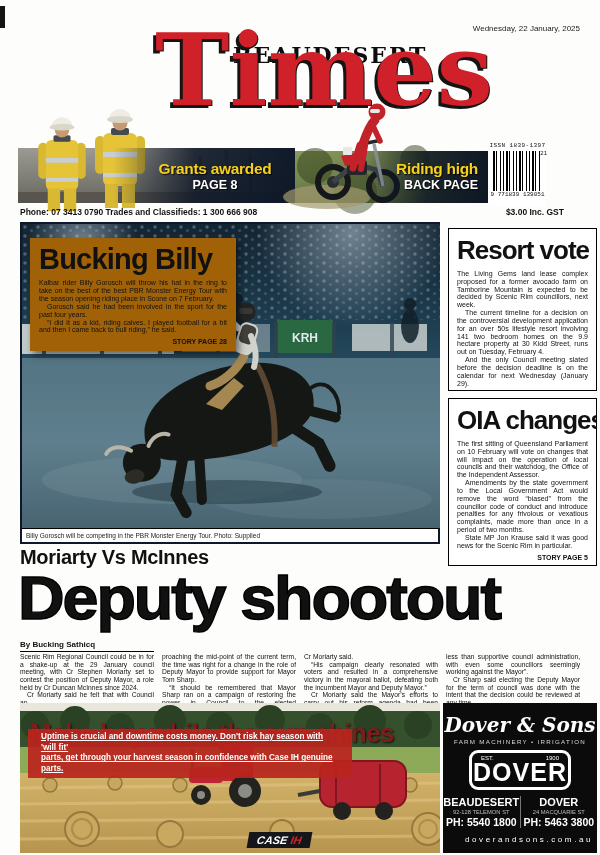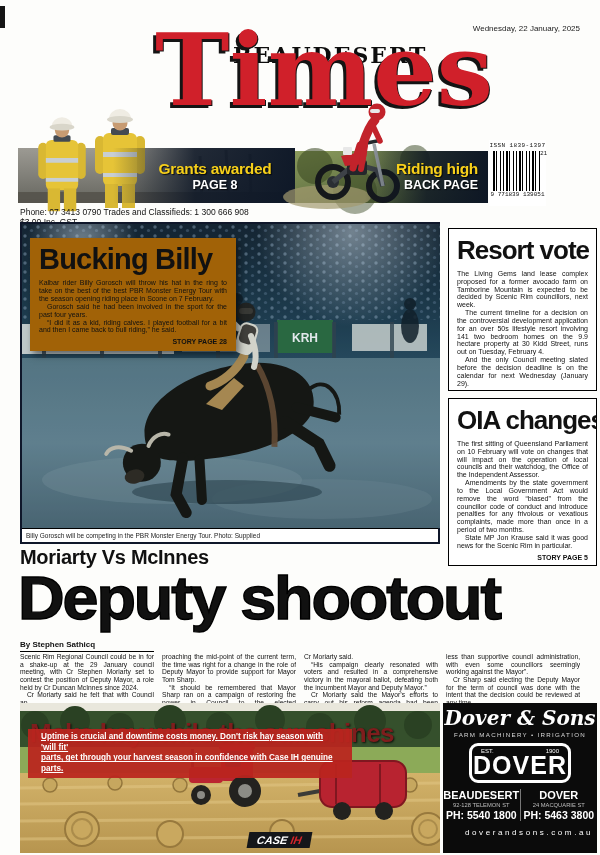--- a/index.html
+++ b/index.html
@@ -17,21 +17,21 @@
   .promo-text { text-align:center; }
   .promo-title { color:#f7d01a; font-weight:700; font-size:15.5px; text-shadow:1px 1px 1px rgba(0,0,0,.8); letter-spacing:-0.3px; }
   .promo-page { color:#fff; font-weight:700; font-size:12.5px; text-shadow:1px 1px 1px rgba(0,0,0,.8); }
 
   .barcode-box { left:489px; top:140px; width:57px; height:66px; background:#fff; text-align:center; }
   .issn { font-size:6px; letter-spacing:0.4px; padding-top:2px; font-family:"Liberation Mono",monospace; }
   .bars { margin:2px 4px 0; height:40px; background:repeating-linear-gradient(to right,#000 0 2px,#fff 2px 3px,#000 3px 4px,#fff 4px 7px,#000 7px 8px,#fff 8px 10px,#000 10px 11px,#fff 11px 13px); }
   .bc-digits { font-size:6px; font-family:"Liberation Mono",monospace; }
   .issue-no { position:absolute; right:-1px; top:10px; font-size:6px; }
 
-  .phone-row { left:20px; right:36px; top:207px; display:flex; justify-content:space-between; font-weight:400; font-size:8.5px;flex-direction:column; }
+  .phone-row { left:20px; right:36px; top:207px; display:flex; justify-content:space-between; font-weight:700; font-size:8.5px; }
 
   
   .photo-block { left:20px; top:222px; width:420px; border:2px solid #0f172a; background:#fff; }
   .photo-caption { border-top:1px solid #000; background:#fff; font-size:6.5px; padding:3px 4px; color:#222; }
 
   .bucking-box { left:30px; top:238px; width:206px; background:#a16207; padding:5px 9px 6px; box-shadow:3px 4px 7px rgba(0,0,0,.5); }
   .bucking-box h2 { font-size:29px; font-weight:700; letter-spacing:-0.8px; margin-bottom:3px; }
   .small-body p { font-size:7px; line-height:1.13; text-align:justify; }
   .small-body .ind { text-indent:8px; }
   .story-ref { font-size:7px; font-weight:700; text-align:right; margin-top:4px; }
@@ -49,21 +49,21 @@
   .news-col p.ind { text-indent:7px; }
 
   
   .hay-ad { left:20px; top:703px; width:420px; height:150px; overflow:hidden; }
   .hay-headline { left:10px; top:15px; font-size:26px; font-weight:700; color:#7f1d1d; letter-spacing:-0.5px; text-shadow:1px 1px 2px rgba(0,0,0,.75); }
   .hay-strip { left:8px; top:26px; width:324px; background:rgba(186,37,30,.93); color:#fff; font-weight:700; font-size:8.2px; line-height:1.3; padding:3px 13px;text-decoration:underline; }
   .caseih { left:228px; top:129px; background:#14161a; color:#fff; font-style:italic; font-weight:700; font-size:11px; padding:2px 9px; transform:skewX(-10deg); }
   .caseih .ih { color:#d6262b; }
 
   .dover-ad { left:443px; top:703px; width:154px; height:150px; background:#0b0b0b; color:#fff; text-align:center; }
-  .dover-title { font-family:"DejaVu Serif",serif; font-style:italic; font-weight:700; font-size:20px; padding-top:3px; }
+  .dover-title { font-family:"DejaVu Serif",serif; font-style:italic; font-weight:700; font-size:20px; padding-top:10px; }
   .dover-sub { font-size:6.2px; letter-spacing:1.3px; color:#d8d8d8; margin-top:1px; }
   .dover-logo { position:relative; width:102px; height:40px; border:3px solid #fff; border-radius:9px; margin:5px auto 0; }
   .dover-logo .word { font-size:25px; font-weight:700; letter-spacing:1px; line-height:38px; }
   .dover-est { position:absolute; top:2px; left:9px; font-size:6px; }
   .dover-year { position:absolute; top:2px; right:9px; font-size:6px; }
   .dover-locs { display:flex; margin-top:6px; }
   .dover-loc { flex:1; }
   .dover-loc + .dover-loc { border-left:1px solid #777; }
   .loc-name { font-size:11px; font-weight:700; }
   .loc-addr { font-size:5.8px; color:#bdbdbd; margin-top:1px; }
@@ -294,21 +294,21 @@
   <div class="abs side-box" style="top:398px;height:168px">
     <h2>OIA changes</h2>
     <p>The first sitting of Queensland Parliament on 10 February will vote on changes that will impact on the operation of local councils and their watchdog, the Office of the Independent Assessor.</p>
     <p class="ind">Amendments by the state government to the Local Government Act would remove the word “biased” from the councillor code of conduct and introduce penalties for any frivolous or vexatious complaints, made more than once in a period of two months.</p>
     <p class="ind">State MP Jon Krause said it was good news for the Scenic Rim in particular.</p>
     <div class="story-ref">STORY PAGE 5</div>
   </div>
 
   <div class="abs kicker">Moriarty Vs McInnes</div>
   <div class="abs main-headline">Deputy shootout</div>
-  <div class="abs byline">By Stephen Sathicq</div>
+  <div class="abs byline">By Bucking Sathicq</div>
 
   <div class="abs news-col" style="left:20px">
     <p>Scenic Rim Regional Council could be in for a shake-up at the 29 January council meeting, with Cr Stephen Moriarty set to contest the position of Deputy Mayor, a role held by Cr Duncan McInnes since 2024.</p>
     <p class="ind">Cr Moriarty said he felt that with Council ap-</p>
   </div>
   <div class="abs news-col" style="left:162px">
     <p>proaching the mid-point of the current term, the time was right for a change in the role of Deputy Mayor to provide support for Mayor Tom Sharp.</p>
     <p class="ind">“It should be remembered that Mayor Sharp ran on a campaign of restoring the power in Council to the elected representatives, and by extension, the people of the Scenic Rim,”</p>
   </div>
   <div class="abs news-col" style="left:304px">

